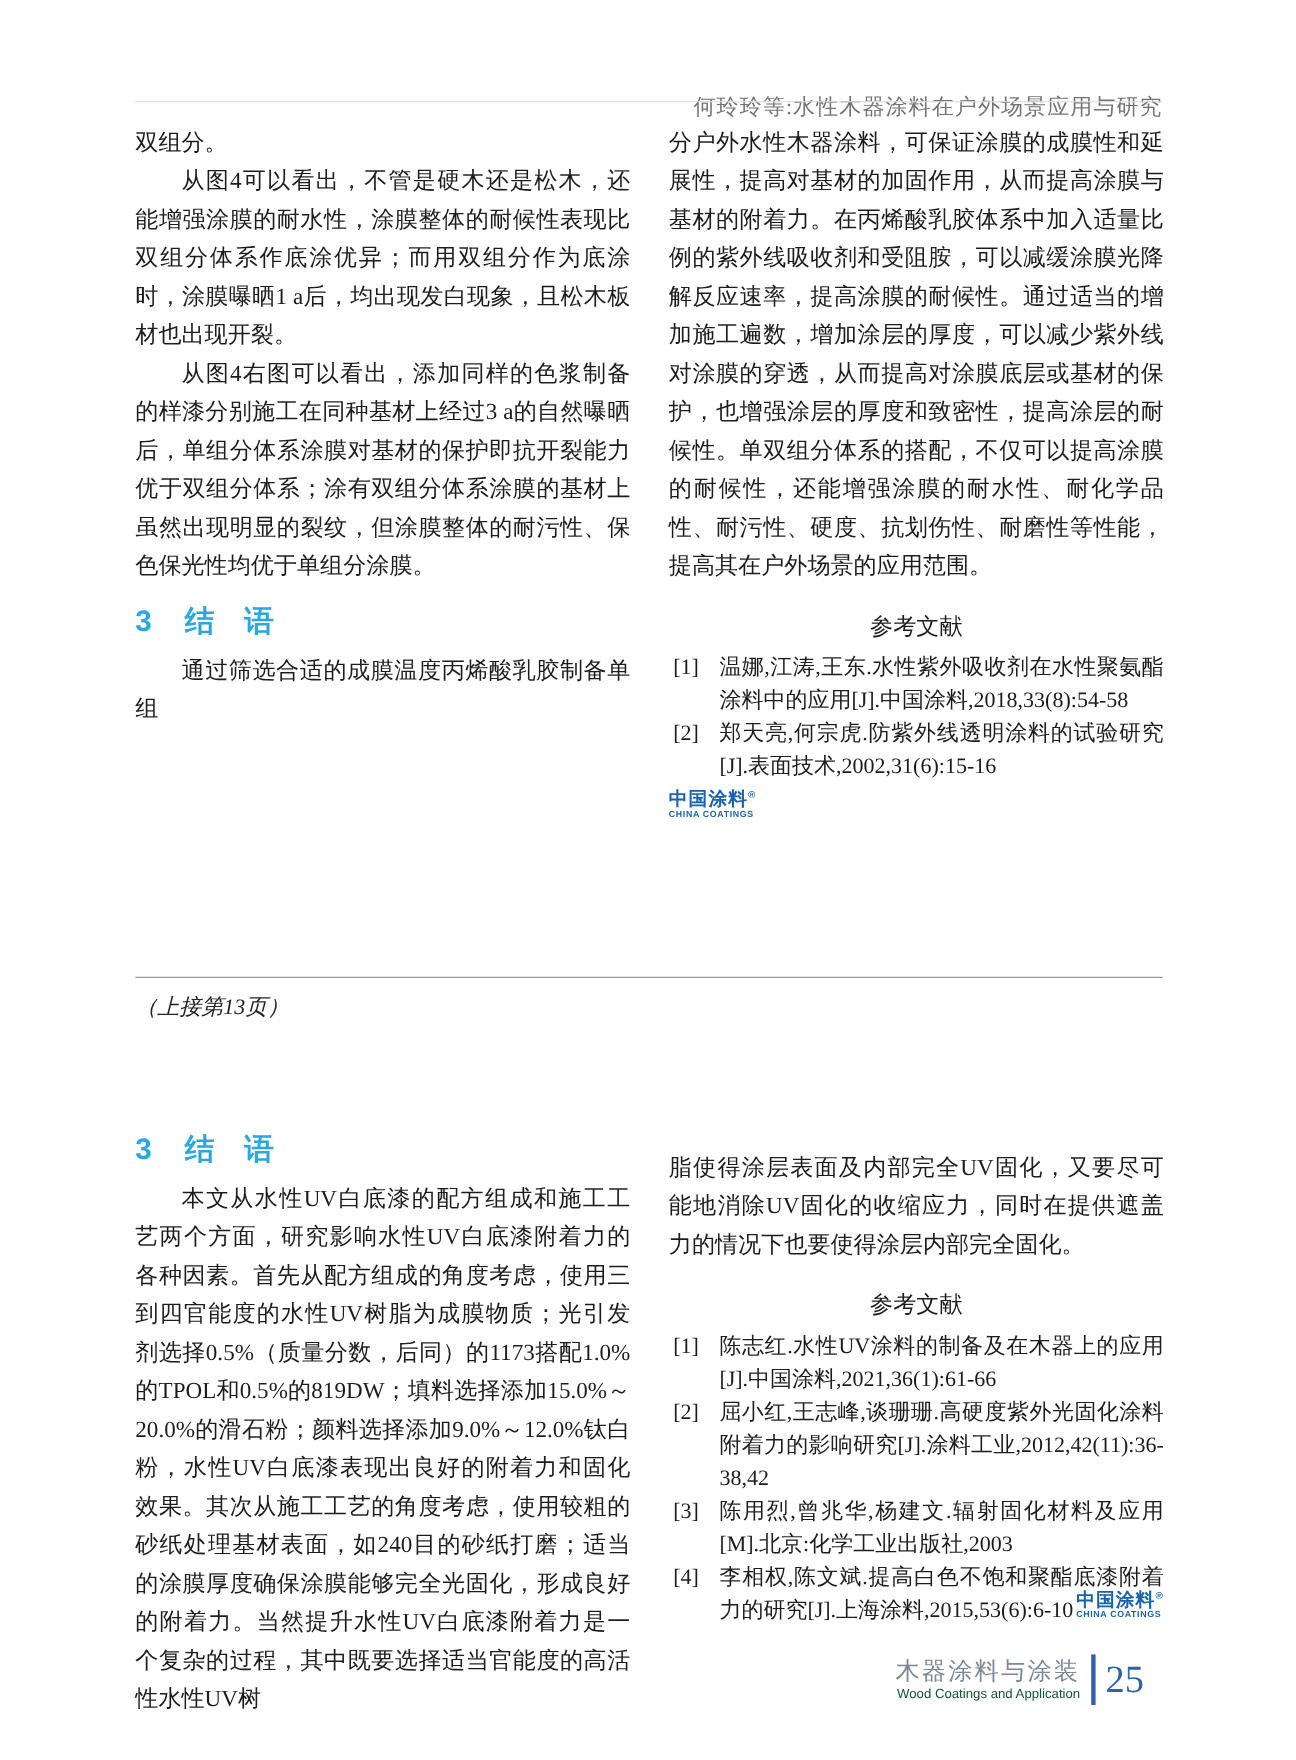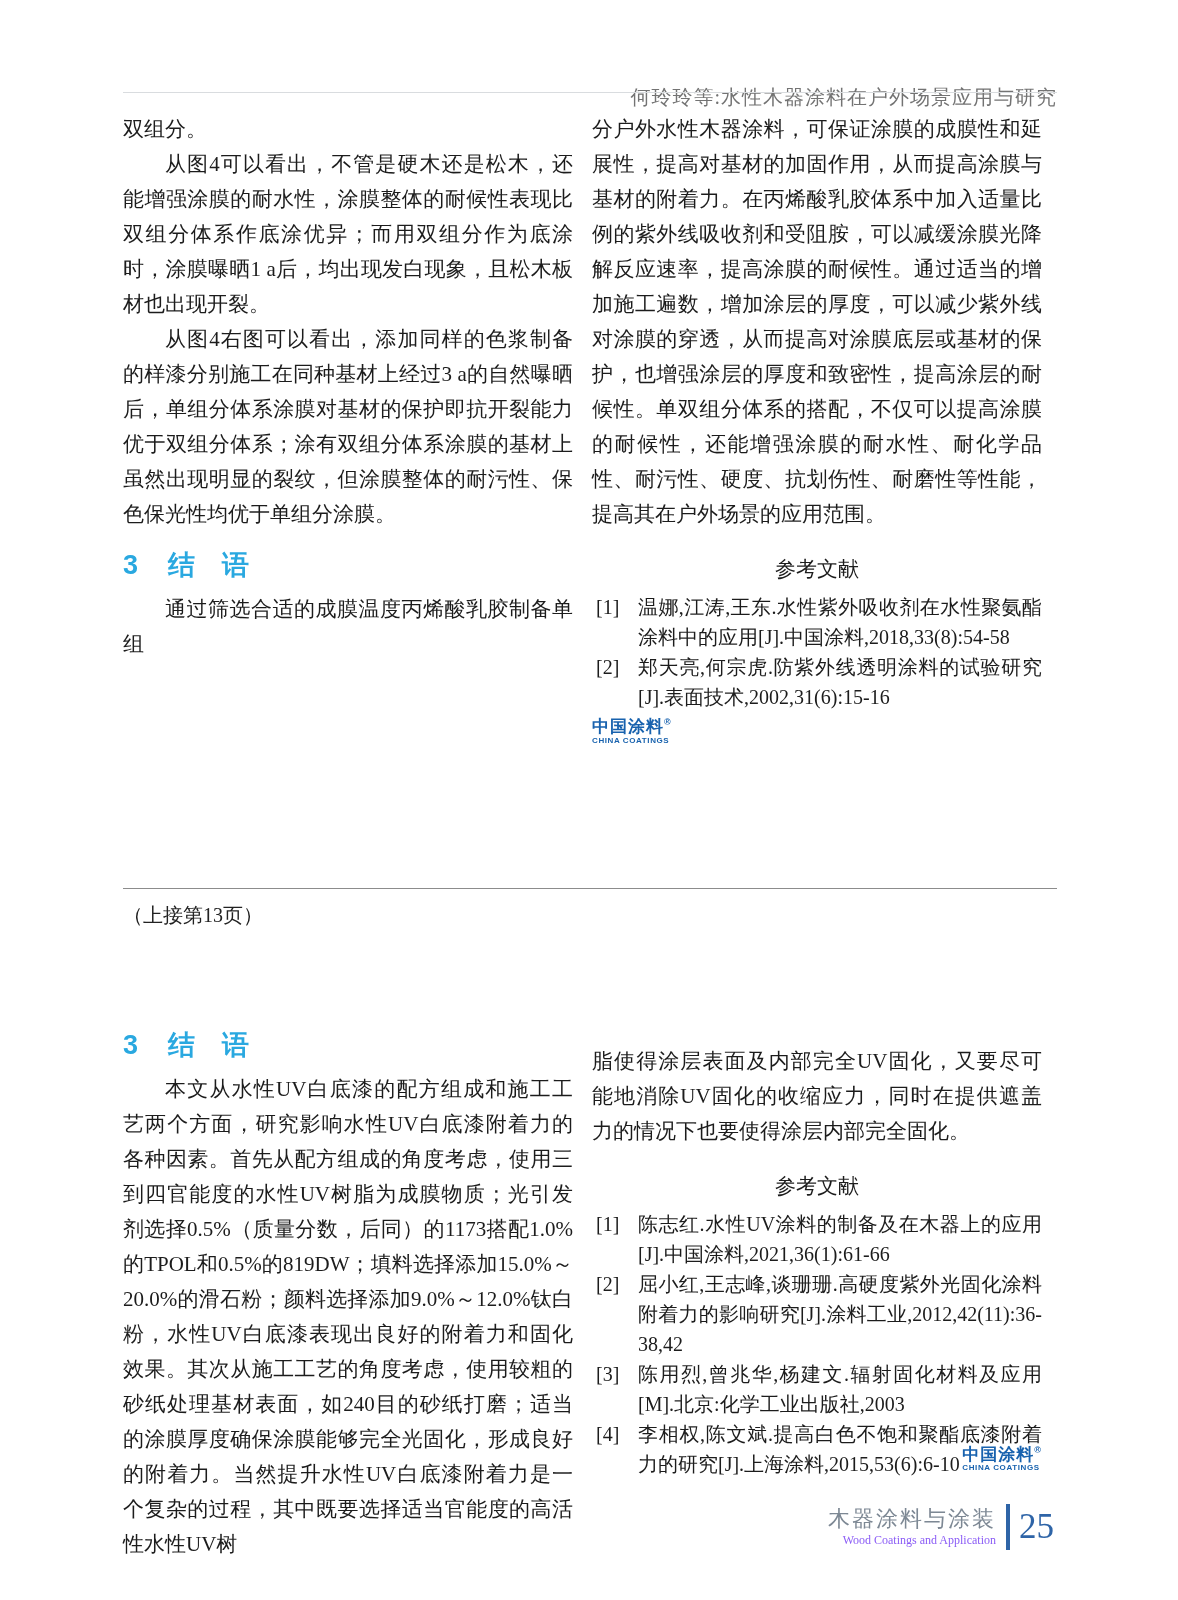--- a/index.html
+++ b/index.html
@@ -12,21 +12,21 @@
     position:absolute; top:56px; right:121px;
     font-family:Liberation Serif, serif;
     font-size:20px; color:#737373; letter-spacing:1px;margin-top:28px;
   }
   .head-rule {
     position:absolute; top:92px; left:123px; width:934px; height:1px;
     background:#d9dcdf;
   }
   .cols {
     position:absolute; left:123px; width:935px;
-    display:flex; gap:19px;
+    display:flex; gap:35px;
   }
   .s1 { top:112px; }
   .s2 { top:1022px; }
   .col { width:450px; font-size:21px; line-height:35px; text-align:justify; }
   .col-right.pad-top { padding-top:22px; }
   p.para { margin:0; text-indent:2em; }
   p.noindent { text-indent:0; }
   h2.sec {
     font-family:"Liberation Sans","DejaVu Sans",sans-serif;
     color:#29a8e0; font-size:27px; font-weight:bold;
@@ -49,34 +49,34 @@
   .logo.abs { position:absolute; right:0; bottom:-4px; }
   .logo-cn { font-size:17px; font-weight:bold; letter-spacing:1px; }
   .logo-cn sup { font-size:9px; }
   .logo-en { font-size:8px; font-weight:bold; letter-spacing:0.6px; }
   .mid-rule {
     position:absolute; top:888px; left:123px; width:934px; height:1px;
     background:#8c8c8c;
   }
   .cont-note {
     position:absolute; top:902px; left:123px;
-    font-size:20px; color:#222222;
+    font-size:20px; font-style:italic; color:#222222;
   }
   .footer {
-    position:absolute; top:1504px; right:124px;
+    position:absolute; top:1504px; right:138px;
     display:flex; align-items:center;
   }
   .footer-text { text-align:right; margin-right:10px; }
   .footer-cn {
     font-size:22px; color:#7d8894; letter-spacing:2px; line-height:26px;
     font-family:"Liberation Sans","DejaVu Sans",sans-serif;
   }
   .footer-en {
-    font-size:12px; color:#8b5cf6; line-height:16px;
-    font-family:Liberation Serif, serif;
+    font-size:12px; color:#14532d; line-height:16px;
+    font-family:Liberation Sans, sans-serif;
   }
   .footer-bar { width:4px; height:46px; background:#2e64a7; margin-right:9px; }
   .footer-num { font-size:35px; color:#2e64a7; }
 </style>
 </head>
 <body>
 
 <div class="running-head">何玲玲等:水性木器涂料在户外场景应用与研究</div>
 <div class="head-rule"></div>
 

